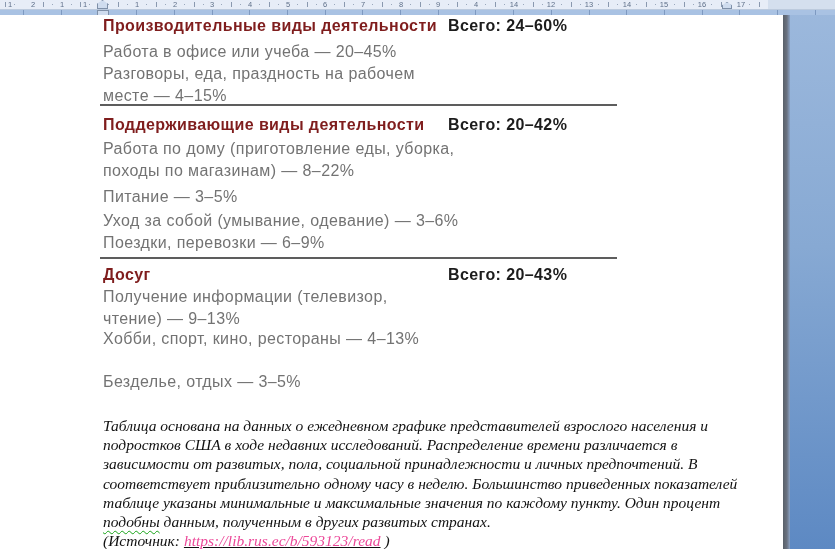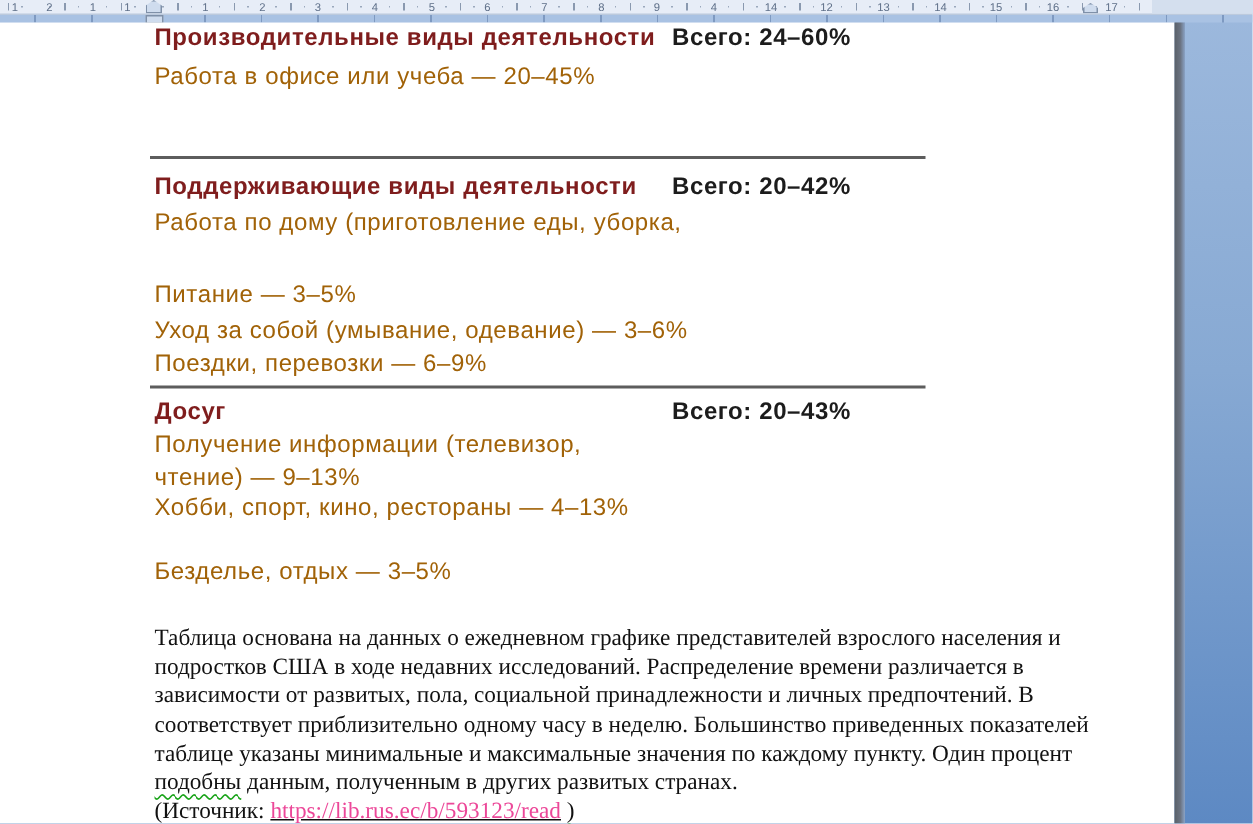--- a/index.html
+++ b/index.html
@@ -60,27 +60,27 @@
   .t-header{position:absolute;left:0;width:520px;white-space:nowrap;}
   .t-title{
     font-weight:700;font-size:16px;line-height:17px;color:#7f1d1d;letter-spacing:.4px;
   }
   .t-total{
     position:absolute;left:345px;top:0;
     font-weight:700;font-size:16px;line-height:17px;color:#1c1c1c;letter-spacing:.4px;
   }
   .t-item{position:absolute;left:0;white-space:nowrap;}
   .t-item div{
-    font-size:16px;line-height:22px;color:#a16207;letter-spacing:.4px;
+    font-size:16px;line-height:22px;color:#737373;letter-spacing:.4px;
   }
   .t-rule{position:absolute;left:-3px;width:517px;height:2px;background:#5d5d5d;}
   
   .note{position:absolute;left:103px;top:401px;width:648px;font-family:"Liberation Serif",serif;}
   .n-line{
-    font-size:15.5px;line-height:19.2px;color:#111;white-space:nowrap;
+    font-size:15.5px;line-height:19.2px;color:#111;white-space:nowrap;font-style:italic;
   }
   .squiggle{
     text-decoration-line:underline;text-decoration-style:wavy;
     text-decoration-color:#17a317;text-decoration-thickness:1px;text-underline-offset:3px;margin-top:33px;
   }
   .src-link{
     color:#ec4899;text-decoration:underline;text-decoration-color:#101010;cursor:pointer;
   }
 </style>
 </head>
@@ -120,28 +120,33 @@
 
   <div class="table-image">
 
     <div class="t-header" style="top:2px">
       <span class="t-title">Производительные виды деятельности</span>
       <span class="t-total">Всего: 24–60%</span>
     </div>
     <div class="t-item" style="top:26px">
       <div>Работа в офисе или учеба — 20–45%</div>
     </div>
+    <div class="t-item" style="top:48px">
+      <div>Разговоры, еда, праздность на рабочем</div>
+      <div>месте — 4–15%</div>
+    </div>
     <div class="t-rule" style="top:89px"></div>
 
     <div class="t-header" style="top:101px">
       <span class="t-title">Поддерживающие виды деятельности</span>
       <span class="t-total">Всего: 20–42%</span>
     </div>
     <div class="t-item" style="top:123px">
       <div>Работа по дому (приготовление еды, уборка,</div>
+      <div>походы по магазинам) — 8–22%</div>
     </div>
     <div class="t-item" style="top:171px">
       <div>Питание — 3–5%</div>
     </div>
     <div class="t-item" style="top:195px">
       <div>Уход за собой (умывание, одевание) — 3–6%</div>
     </div>
     <div class="t-item" style="top:217px">
       <div>Поездки, перевозки — 6–9%</div>
     </div>

